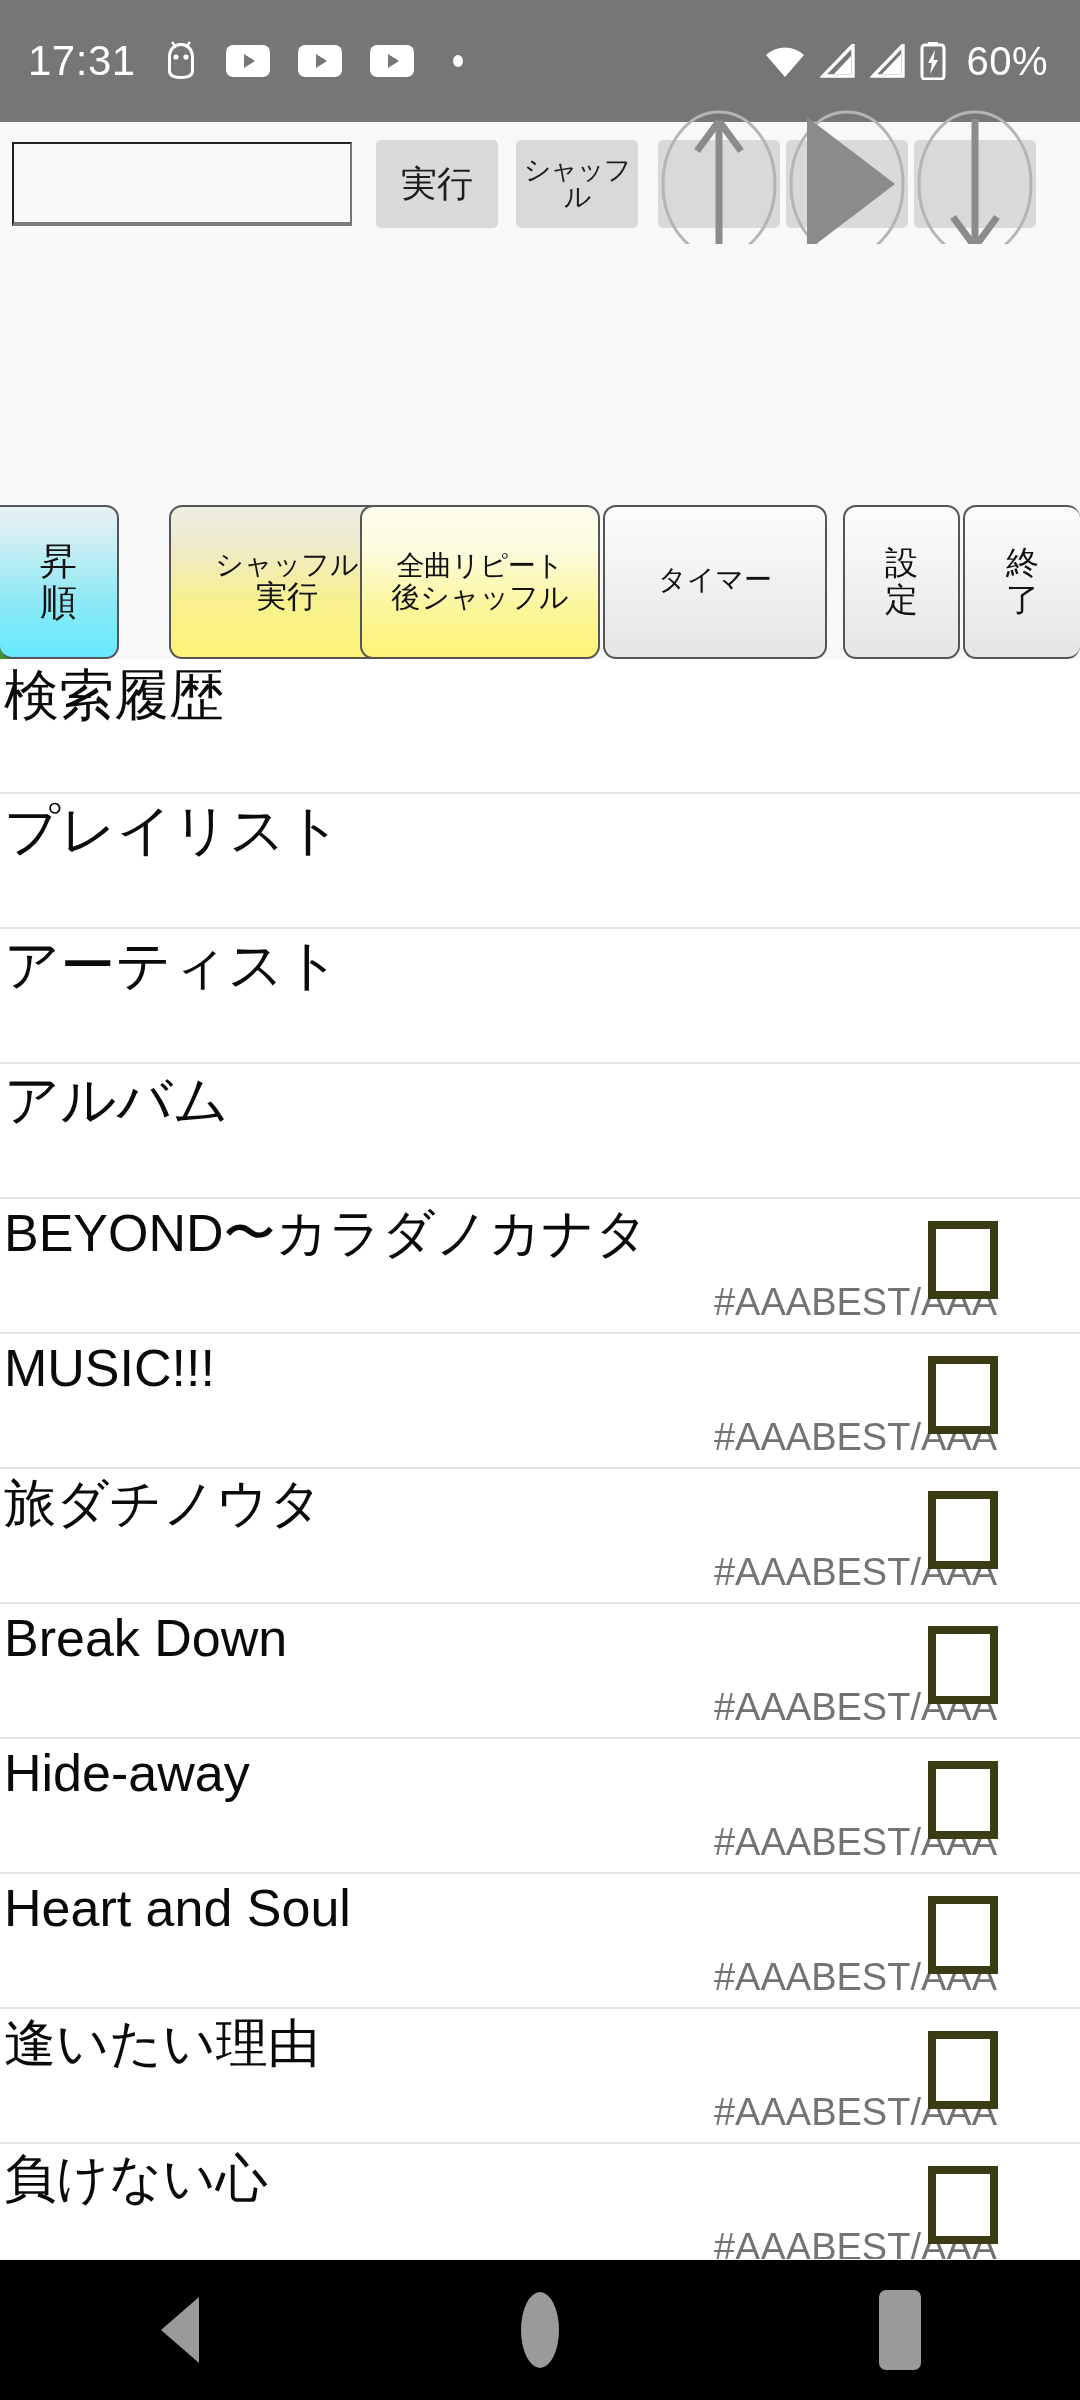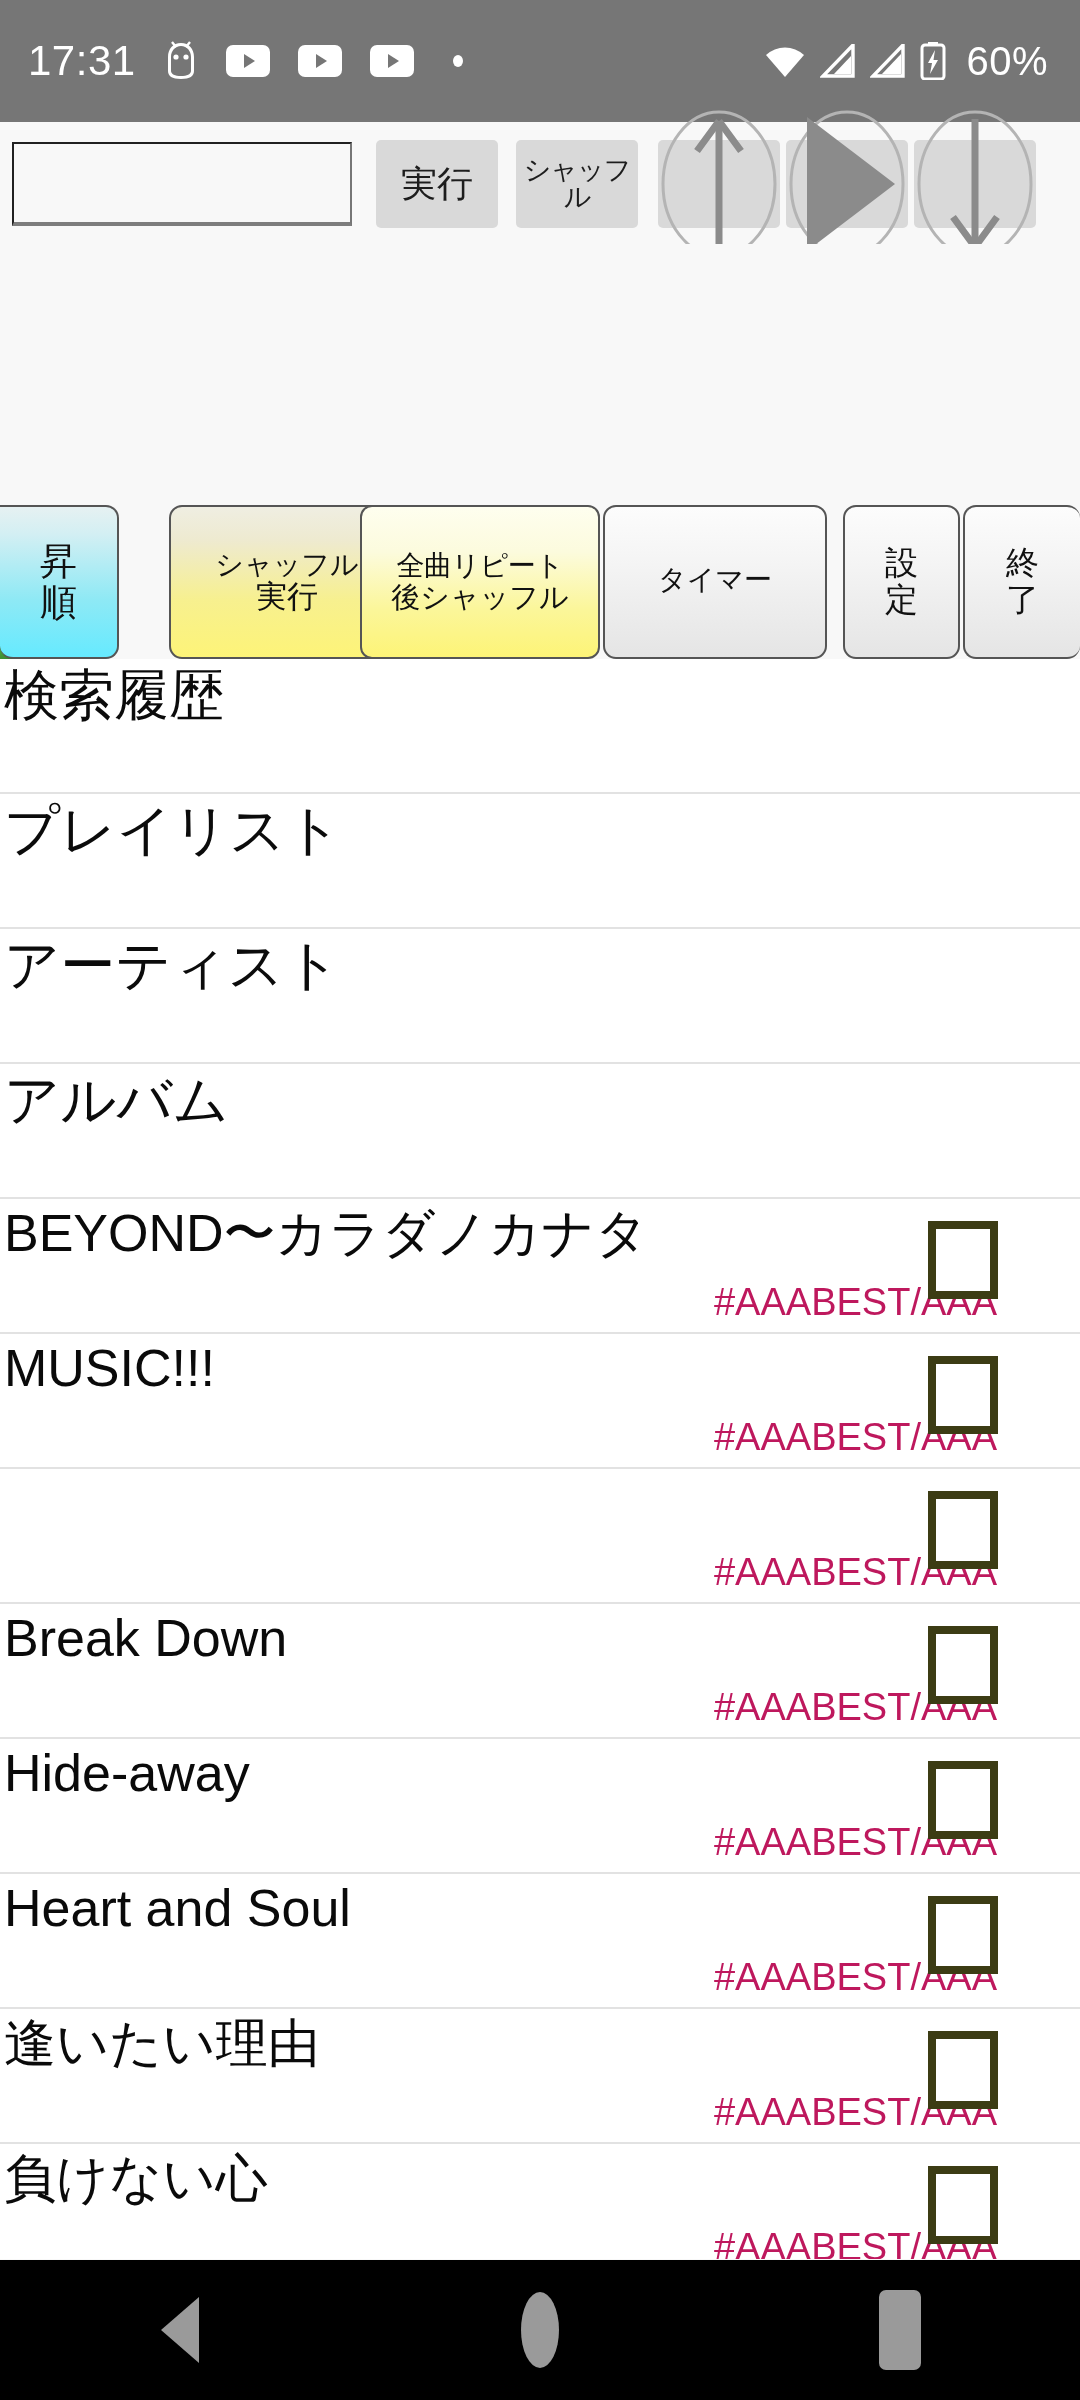--- a/index.html
+++ b/index.html
@@ -74,21 +74,21 @@
     font-family:"Liberation Sans",sans-serif; color:#111111;
     line-height:1.12; text-align:center; overflow:hidden;
   }
   .bbtn span { display:block; }
   .b-cyan { background:linear-gradient(to bottom,#e6f1f2 0%,#d3eff3 18%,#8ee9f5 62%,#66eaff 100%); }
   .b-yellow { background:linear-gradient(to bottom,#efeee2 0%,#eeead0 22%,#f7f08f 62%,#fdf478 100%);margin-left:48px; }
   .b-yellow2 { background:linear-gradient(to bottom,#fefeef 0%,#fcfbdd 30%,#fbf69a 68%,#fdf477 100%); }
   .b-gray { background:linear-gradient(to bottom,#fcfcfc 0%,#f6f6f6 30%,#ebebeb 75%,#e5e5e5 100%); }
   .bb-0 { left:0px;   width:119px; font-size:37px; border-left:none; border-top-left-radius:0; border-bottom-left-radius:13px; }
   .bb-1 { left:121px; width:236px; font-size:31px; }
-  .bb-2 { left:360px; width:240px; font-size:31px;border-radius:12px; }
+  .bb-2 { left:360px; width:240px; font-size:31px; }
   .bb-3 { left:603px; width:224px; font-size:28px;font-family:Liberation Mono, monospace; }
   .bb-4 { left:843px; width:117px; font-size:33px; }
   .bb-5 { left:963px; width:117px; font-size:33px; border-right:none; }
   .bb-1 .l1, .bb-2 .l1 { font-size:28px; }
   .bb-2 .l1 { letter-spacing:-0.5px; }
   .bb-2 .l2 { font-size:29px; }
 
   
   .list { position:absolute; top:659px; left:0; width:1080px; height:1600px; background:#ffffff; overflow:hidden; }
   .nav-row {
@@ -101,21 +101,21 @@
   .song-row {
     position:relative; height:135px; background:#ffffff;
     border-bottom:2px solid #e2e2e2;
     padding-left:12px;
   }
   .song-title {
     position:absolute; left:4px; top:6px; font-size:52px; color:#0a0a0a;
     line-height:1.1; white-space:nowrap; letter-spacing:0px;
   }
   .song-sub {
-    position:absolute; right:83px; top:82px; font-size:38px; color:#be185d;
+    position:absolute; right:83px; top:82px; font-size:38px; color:#737373;
     white-space:nowrap; letter-spacing:0px;
   }
   .song-check {
     position:absolute; right:82px; top:22px; width:70px; height:78px;
     border:8px solid #3c3c14; background:#ffffff; box-sizing:border-box;
   }
 
   
   .navbar {
     position:absolute; left:0; bottom:0; width:1080px; height:140px;
@@ -298,20 +298,21 @@
       <span class="song-title">BEYOND〜カラダノカナタ</span>
       <span class="song-sub">#AAABEST/AAA</span>
       <span class="song-check"></span>
     </div>
     <div class="song-row">
       <span class="song-title">MUSIC!!!</span>
       <span class="song-sub">#AAABEST/AAA</span>
       <span class="song-check"></span>
     </div>
     <div class="song-row">
+      <span class="song-title">旅ダチノウタ</span>
       <span class="song-sub">#AAABEST/AAA</span>
       <span class="song-check"></span>
     </div>
     <div class="song-row">
       <span class="song-title">Break Down</span>
       <span class="song-sub">#AAABEST/AAA</span>
       <span class="song-check"></span>
     </div>
     <div class="song-row">
       <span class="song-title">Hide-away</span>

